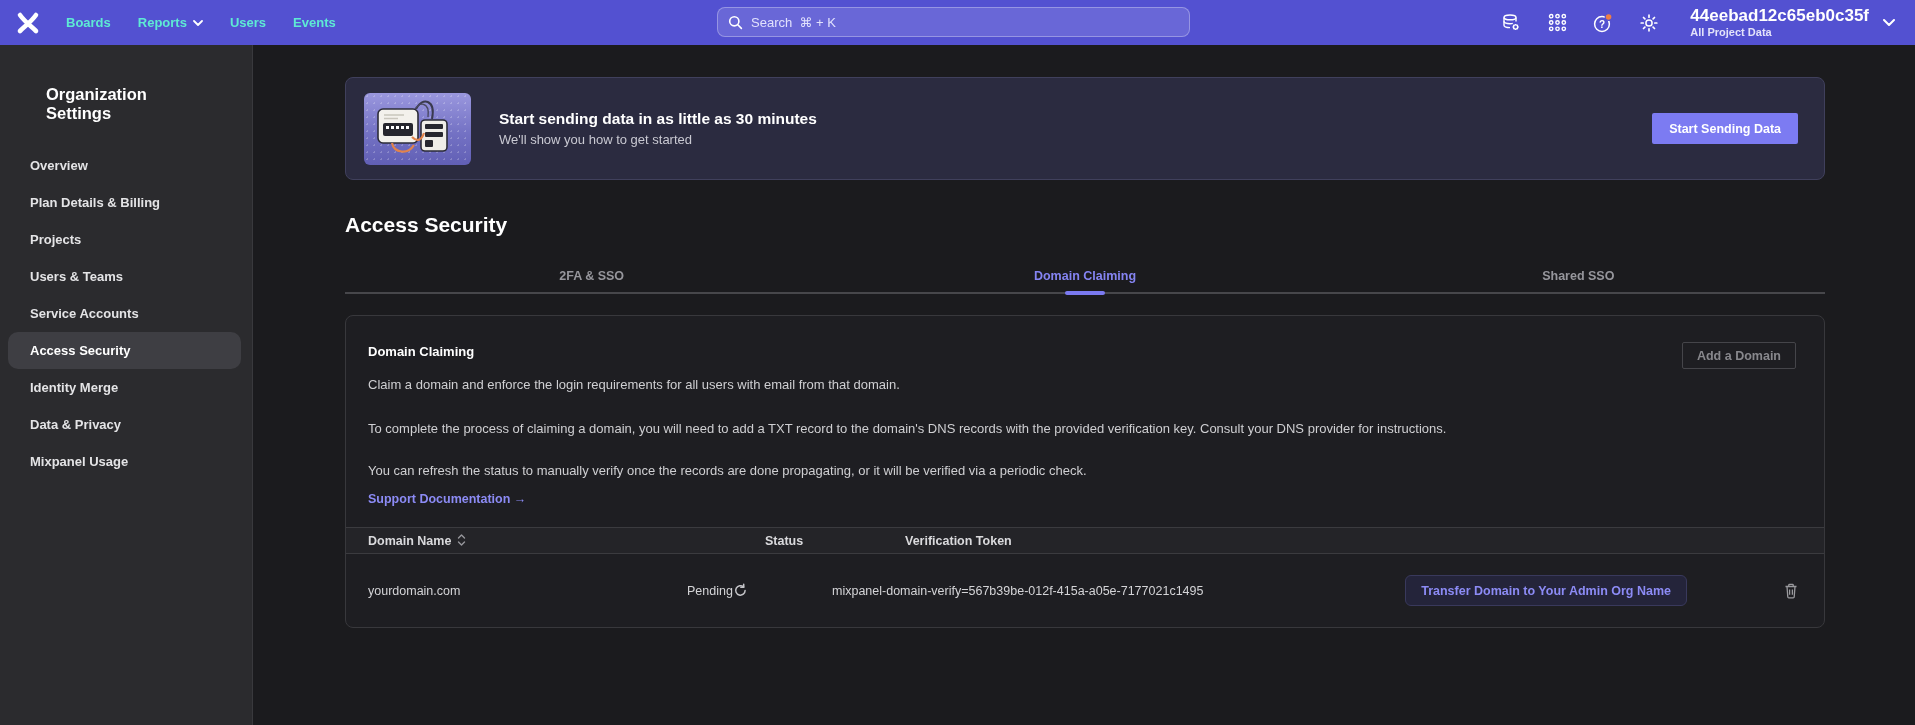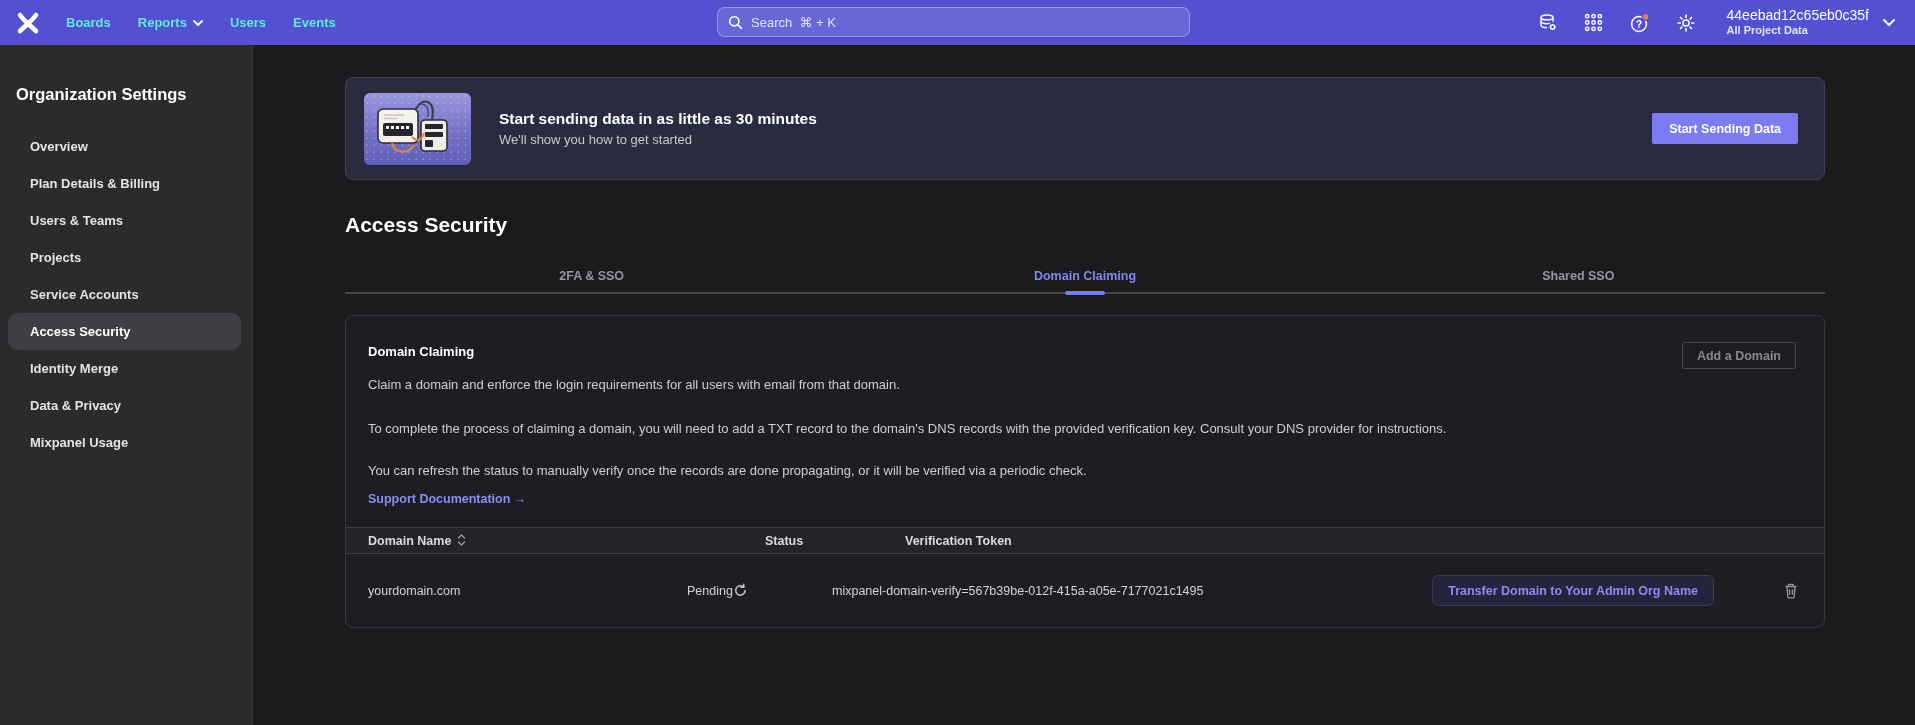--- a/index.html
+++ b/index.html
@@ -15,27 +15,27 @@
   .search-wrap { position:absolute; left:717px; top:7px; width:473px; height:30px;
     background:rgba(255,255,255,0.13); border:1px solid rgba(255,255,255,0.30); border-radius:8px;
     display:flex; align-items:center; padding:0 10px; }
   .search-wrap input { flex:1; background:transparent; border:none; outline:none; color:#fff;
     font-size:13px; font-family:"Liberation Sans", sans-serif; margin-left:8px; }
   .search-wrap input::placeholder { color:#e8e8ff; opacity:.95; }
   .nav-right { margin-left:auto; display:flex; align-items:center; gap:24px; }
   .nav-icon { width:22px; height:22px; display:flex; align-items:center; justify-content:center; cursor:pointer; position:relative; }
   .account { display:flex; align-items:center; gap:14px; margin-left:6px; cursor:pointer; }
   .account-text { display:flex; flex-direction:column; line-height:1.25; }
-  .account-id { font-size:14px; font-weight:400; }
+  .account-id { font-size:17px; font-weight:700; }
   .account-project { font-size:11px; font-weight:600; color:#e3e3fa; }
 
   
   .shell { display:flex; height:680px; }
   .sidebar { width:253px; background:#2b2b2e; border-right:1px solid #39393d; padding-top:40px; flex-shrink:0; }
-  .sidebar-title { color:#ffffff; font-size:16.5px; font-weight:700; padding:0 16px; margin-bottom:24px; }
+  .sidebar-title { color:#ffffff; font-size:16.5px; font-weight:700; padding:0 46px; margin-bottom:24px; }
   .side-item { height:37px; display:flex; align-items:center; padding:0 22px; margin:0 11px 0 8px;
     color:#e4e4e6; font-size:13px; font-weight:600; border-radius:10px; cursor:pointer; }
   .side-item.active { background:#3e3e43; color:#fff; }
 
   .main { flex:1; padding:0 90px 0 92px; }
 
   
   .banner { margin-top:32px; height:103px; background:#2b2b40; border:1px solid #40405c; border-radius:8px;
     display:flex; align-items:center; padding:0 26px 0 18px; }
   .banner-art { width:107px; height:72px; border-radius:6px; overflow:hidden; flex-shrink:0;
@@ -76,21 +76,21 @@
   .table { margin-top:18px; }
   .t-head { display:grid; grid-template-columns:341px 145px 1fr 480px; align-items:center; height:27px;
     background:#242428; border-top:1px solid #3b3b3f; border-bottom:1px solid #3b3b3f;
     color:#dadadd; font-size:12.5px; font-weight:700; }
   .t-row { display:grid; grid-template-columns:341px 145px 1fr 480px; align-items:center; height:73px;
     color:#d4d4d7; font-size:12.5px; }
   .c-domain { padding-left:22px; display:flex; gap:6px; }
   .h-status { padding-left:78px; }
   .h-token { padding-left:73px; }
   .c-status { display:flex; align-items:center; gap:0; }
-  .c-actions { display:flex; align-items:center; justify-content:flex-end; gap:70px; padding-right:26px; }
+  .c-actions { display:flex; align-items:center; justify-content:flex-end; gap:97px; padding-right:26px; }
   .transfer-btn { background:#24243a; border:1px solid #39395c; border-radius:6px; color:#8c8bf5;
     height:31px; padding:0 15px; font-size:12.5px; font-weight:700; cursor:pointer;
     font-family:"Liberation Sans", sans-serif; }
   .icon-btn { background:none; border:none; cursor:pointer; display:flex; align-items:center; padding:0; }
   svg { display:block; }
 </style>
 </head>
 <body>
 
 <header class="navbar">
@@ -175,22 +175,22 @@
     </div>
   </div>
 </header>
 
 <div class="shell">
 
   <aside class="sidebar">
     <div class="sidebar-title">Organization Settings</div>
     <div class="side-item">Overview</div>
     <div class="side-item">Plan Details &amp; Billing</div>
+    <div class="side-item">Projects</div>
     <div class="side-item">Users &amp; Teams</div>
-    <div class="side-item">Projects</div>
     <div class="side-item">Service Accounts</div>
     <div class="side-item active">Access Security</div>
     <div class="side-item">Identity Merge</div>
     <div class="side-item">Data &amp; Privacy</div>
     <div class="side-item">Mixpanel Usage</div>
   </aside>
 
   <main class="main">
 
     <section class="banner">

